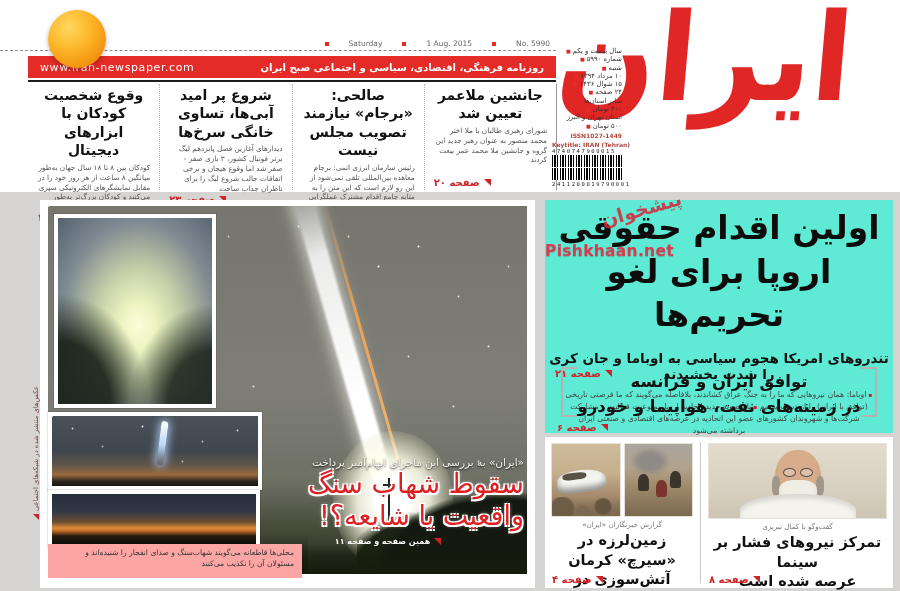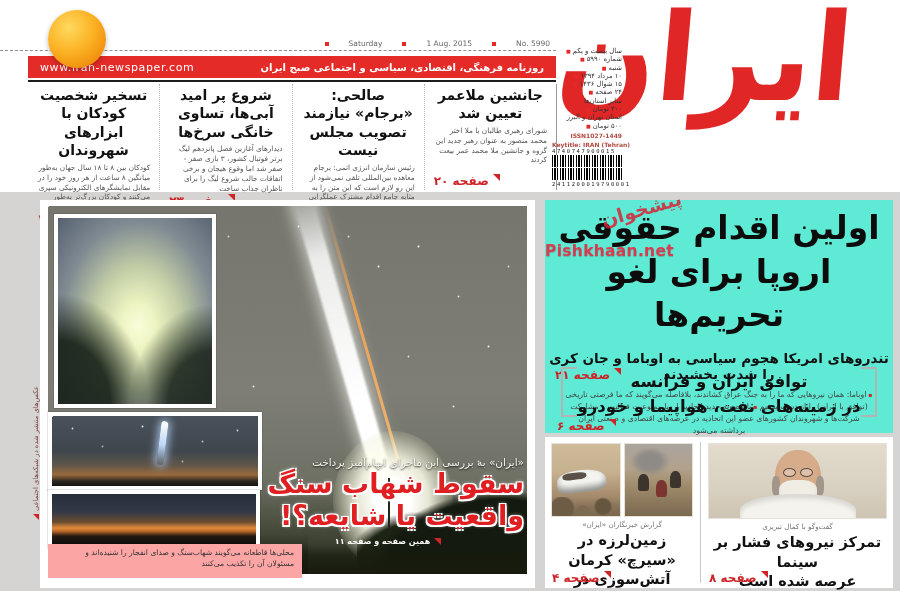--- a/index.html
+++ b/index.html
@@ -31,21 +31,21 @@
   .bc-digits{font-family:"DejaVu Sans Mono",monospace;font-size:5.5px;letter-spacing:1.6px;color:#222;direction:ltr;text-align:left;white-space:nowrap}
   .bcode{height:12px;margin:1px 0;background:repeating-linear-gradient(90deg,#000 0 1px,#fff 1px 2px,#000 2px 4px,#fff 4px 5px,#000 5px 6px,#fff 6px 8px)}
   .vrule{position:absolute;left:556px;top:84px;width:1px;height:106px;background:#9a9a9a}
 
   
   .tstories{position:absolute;left:28px;top:84px;width:528px;height:106px;display:flex;direction:rtl}
   .tstory{flex:1 1 0;padding:2px 9px 0;display:flex;flex-direction:column}
   .tstory:not(:last-child){border-left:1px dotted #b8b8b8}
   .tstory h2{font-size:14px;font-weight:bold;color:#111;text-align:center;line-height:1.32;margin-bottom:3px}
   .tstory p{font-size:7.3px;color:#555;text-align:right;line-height:1.35}
-  .pageref{display:flex;align-items:flex-start;gap:4px;color:#cf2427;font-size:12px;font-weight:bold;direction:rtl}
+  .pageref{display:flex;align-items:center;gap:4px;color:#cf2427;font-size:10px;font-weight:bold;direction:rtl}
   .tstory .pageref{margin-top:auto;justify-content:flex-end;padding-bottom:2px}
   .flag{width:0;height:0;border-top:7px solid #cf2427;border-left:7px solid transparent}
 
   
   .rightcol{position:absolute;left:545px;top:200px;width:348px;height:233px;background:#5eead4;text-align:center;direction:rtl}
   .lead-t{font-size:33px;font-weight:bold;color:#0c0c0c;line-height:1.32;padding-top:6px}
   .lead-sub{font-size:13.5px;font-weight:bold;color:#111;margin-top:13px}
   .lead-bullets{margin-top:7px;padding:0 20px;font-size:7.8px;color:#444;line-height:1.55}
   .bline .bmark{color:#cf2427;font-size:6px;margin-left:2px}
   .lead-page{position:absolute;left:10px;top:168px}
@@ -129,21 +129,21 @@
         background:linear-gradient(180deg,#fff,#bdd7f6 55%,rgba(150,190,240,.15));box-shadow:0 0 9px 2px rgba(185,215,255,.8)}
   .ministars{position:absolute;left:0;top:0;width:1px;height:1px;background:#fff;border-radius:50%;
         box-shadow:20px 12px 0 .4px rgba(255,255,255,.8),50px 30px 0 .4px rgba(255,255,255,.6),90px 10px 0 .4px #fff,
         150px 25px 0 .4px rgba(255,255,255,.7),185px 14px 0 .4px rgba(255,255,255,.8),130px 45px 0 .4px rgba(255,255,255,.6)}
   .in-pan{left:8px;top:290px;width:212px;height:58px;
         background:linear-gradient(180deg,#272d3a 0%,#333946 36%,#6a4d30 56%,#e08a38 68%,#c06a28 74%,#241a12 84%,#100d0a 100%)}
   .caption-box{position:absolute;left:8px;top:344px;width:254px;height:34px;background:#fca5a5;padding:3px 8px;direction:rtl}
   .caption-box p{font-size:7.6px;color:#333;line-height:1.5;text-align:right}
   .overlay{position:absolute;left:212px;top:256px;width:272px;direction:rtl;z-index:4}
   .ov-kicker{font-size:10.5px;color:#f6f4ee;text-shadow:0 1px 2px rgba(0,0,0,.8)}
-  .ov-title{font-size:27px;font-weight:bold;color:#e01f22;line-height:1.18;
+  .ov-title{font-size:27px;font-weight:normal;color:#e01f22;line-height:1.18;
         text-shadow:-1.5px -1.5px 0 #fff,1.5px -1.5px 0 #fff,-1.5px 1.5px 0 #fff,1.5px 1.5px 0 #fff,0 0 4px #fff}
   .ov-page{margin-top:5px;display:flex;justify-content:center;align-items:center;gap:4px;font-size:8px;color:#fff;font-weight:bold;direction:rtl}
   .side-cap{position:absolute;left:31px;top:536px;width:150px;height:10px;transform:rotate(-90deg);transform-origin:0 0;
         display:flex;align-items:center;gap:3px;direction:rtl;font-size:6.8px;color:#7a4038;white-space:nowrap}
   .tri{width:0;height:0;border-bottom:6px solid #cf2427;border-left:6px solid transparent}
 
   
   .wm{position:absolute;left:545px;top:196px;z-index:30;pointer-events:none}
   .wm-fa{position:absolute;left:55px;top:2px;font-size:19px;font-weight:bold;color:rgba(215,35,55,.85);transform:rotate(-16deg);white-space:nowrap}
   .wm-en{position:absolute;left:0;top:46px;font-size:15.5px;font-weight:bold;color:rgba(228,45,70,.9);letter-spacing:.3px;text-shadow:0 1px 1px rgba(120,0,0,.25)}
@@ -257,21 +257,21 @@
       <article class="tstory">
         <h2>شروع پر امید آبی‌ها، تساوی خانگی سرخ‌ها</h2>
         <p>دیدارهای آغازین فصل پانزدهم لیگ برتر فوتبال کشور، ۳ بازی صفر - صفر شد اما وقوع هیجان و برخی اتفاقات جالب شروع لیگ را برای ناظران جذاب ساخت</p>
         <div class="pageref">
           <span class="flag"></span>
           <span>صفحه ۲۳</span>
         </div>
       </article>
 
       <article class="tstory">
-        <h2>تسخیر شخصیت کودکان با ابزارهای شهروندان</h2>
+        <h2>وقوع شخصیت کودکان با ابزارهای دیجیتال</h2>
         <p>کودکان بین ۸ تا ۱۸ سال جهان به‌طور میانگین ۸ ساعت از هر روز خود را در مقابل نمایشگرهای الکترونیکی سپری می‌کنند و کودکان بزرگ‌تر به‌طور میانگین ۱۱ ساعت</p>
         <div class="pageref">
           <span class="flag"></span>
           <span>صفحه ۱۹</span>
         </div>
       </article>
     </div>
 
   <section class="rightcol">
     <h1 class="lead-t">

